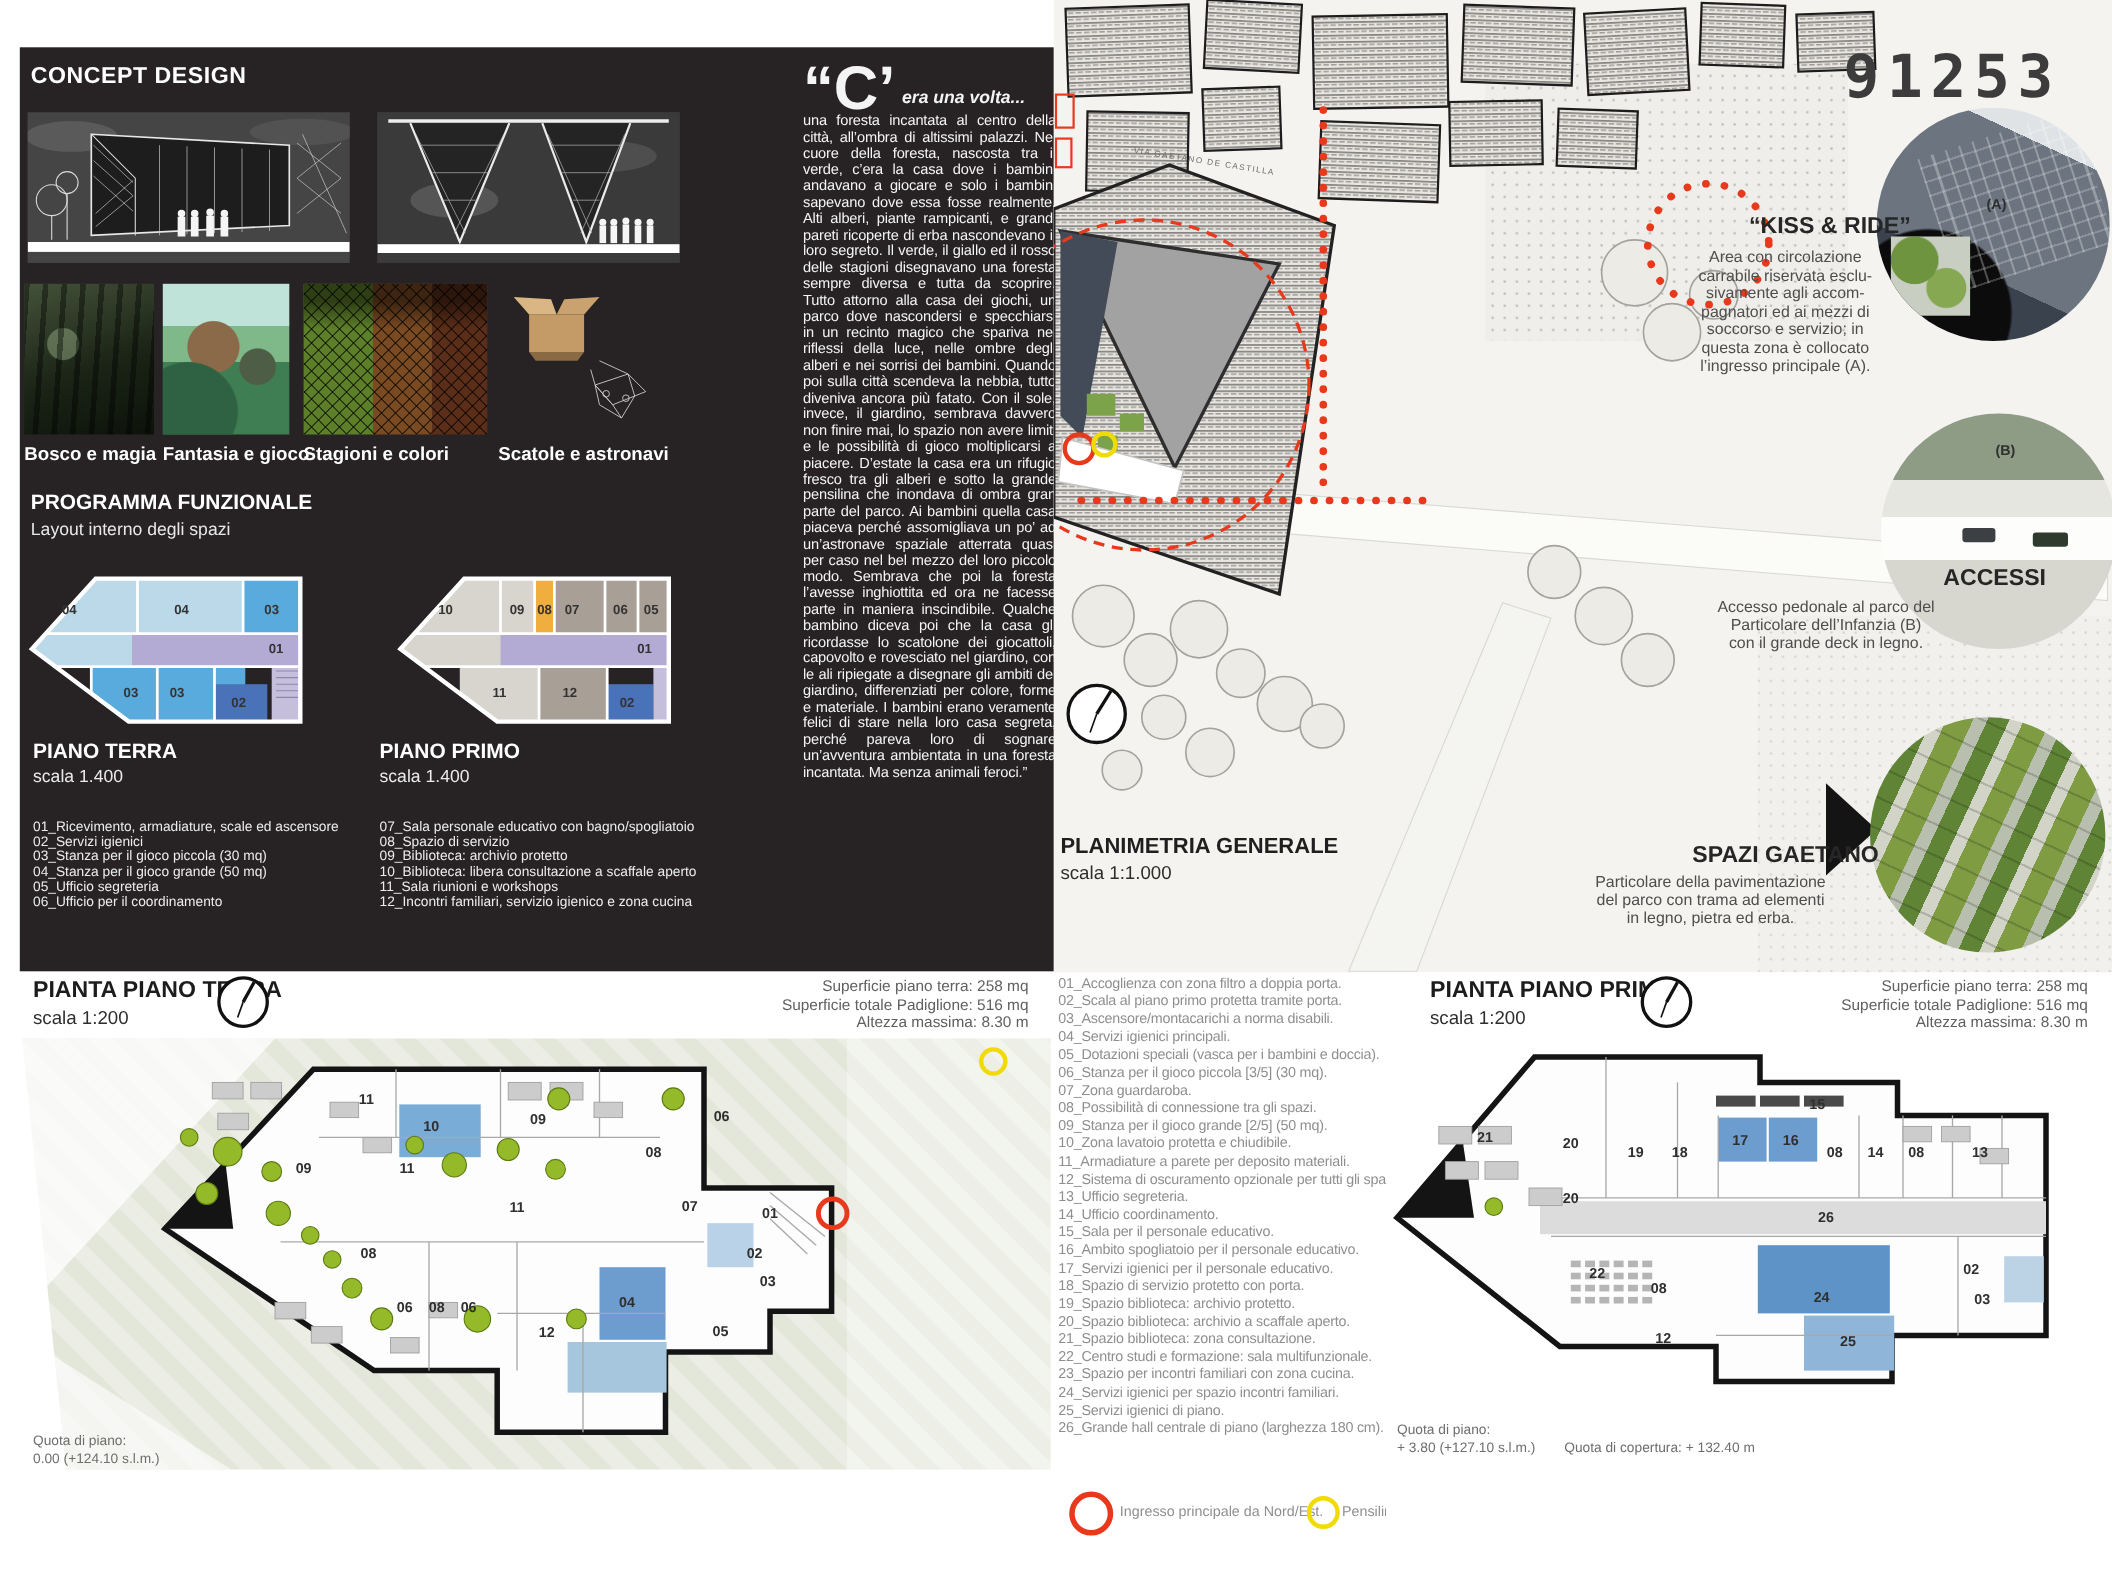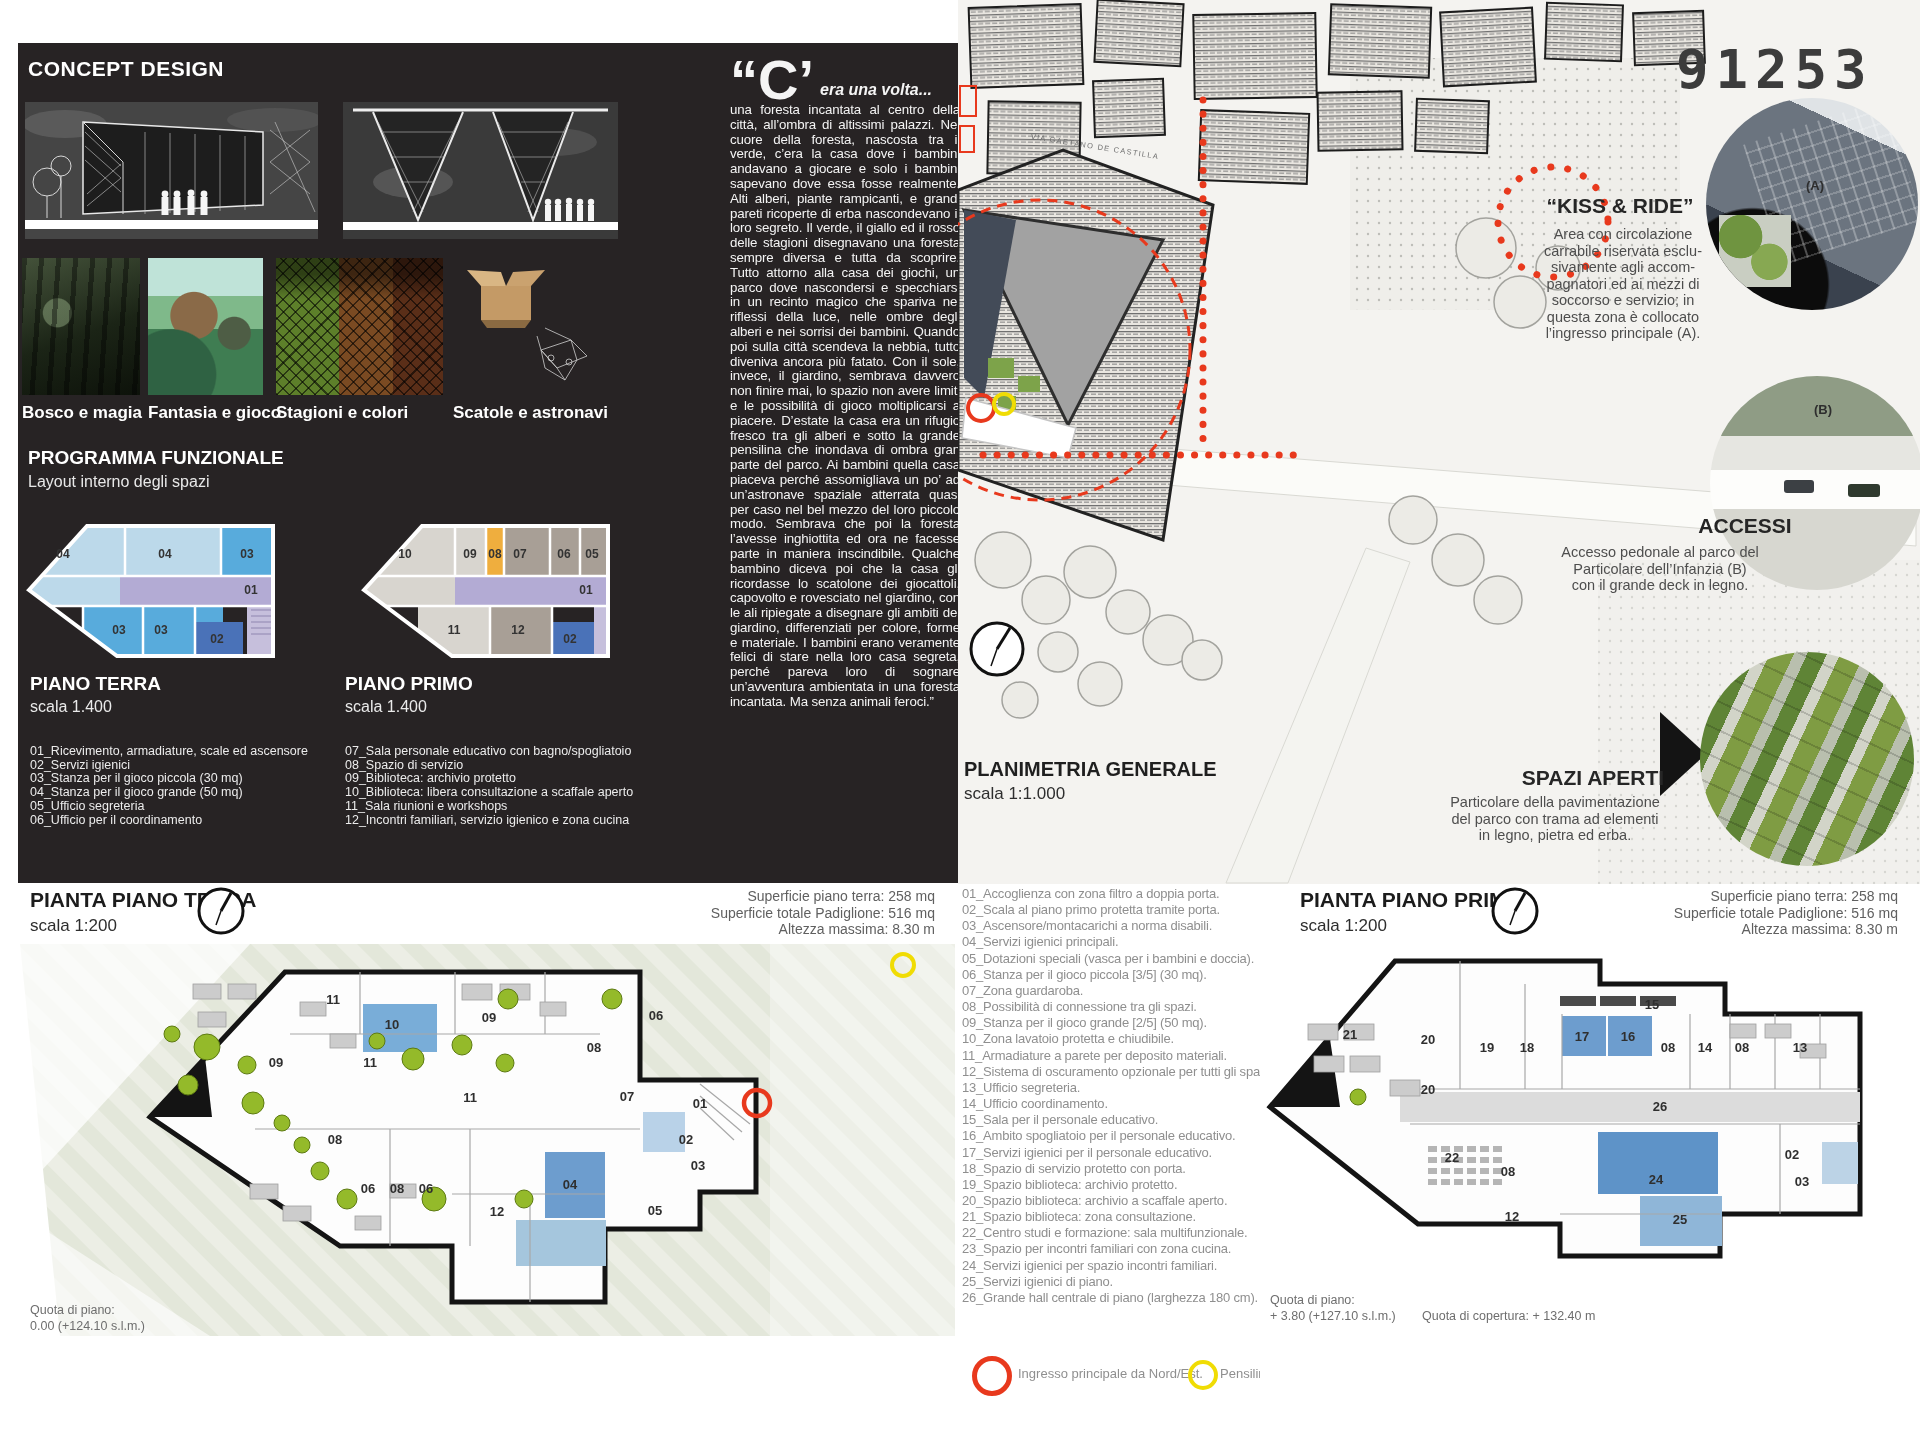--- a/index.html
+++ b/index.html
@@ -30,21 +30,21 @@
   .lead{font-size:16px;font-weight:bold;font-style:italic;display:inline-block;padding-top:26px;}
   .story p{margin:4px 0 0 0;font-size:13.3px;line-height:14.8px;text-align:justify;letter-spacing:-.15px;}
 
   
   .siteplan{position:absolute;left:958px;top:0;width:962px;height:884px;background:#f4f3f0;overflow:hidden;}
   .boardnum{position:absolute;left:718px;top:38px;font-family:"DejaVu Sans Mono",monospace;
             font-size:54px;font-weight:bold;letter-spacing:7px;color:#3c3c3c;}
   .via{position:absolute;left:72px;top:142px;font-size:7.5px;letter-spacing:1.3px;color:#6f6f6f;transform:rotate(9deg);}
   .map-title{position:absolute;left:6px;top:758px;font-size:20px;font-weight:bold;color:#1f1f1f;}
   .map-scale{position:absolute;left:6px;top:784px;font-size:17px;color:#2e2e2e;}
-  .ann-title{position:absolute;font-size:21px;font-weight:bold;color:#262626;text-align:center;}
+  .ann-title{position:absolute;font-size:21px;font-weight:bold;color:#262626;text-align:right;}
   .ann-body{position:absolute;text-align:center;}
   .ann-line{font-size:14.5px;line-height:16.5px;color:#4e4e4e;}
   .photo{position:absolute;border-radius:50%;overflow:hidden;}
   .photo .plabel{position:absolute;font-size:13px;font-weight:bold;color:#2e2e2e;}
   .c1{background:
       radial-gradient(circle at 22% 88%, #0c0c0c 0 30%, rgba(0,0,0,0) 31%),
       linear-gradient(205deg,#dfe3e6 0 20%,#6b747f 20% 66%,#3a424e 66%);}
   .c1 .grid{position:absolute;left:25%;top:10%;width:70%;height:60%;transform:rotate(-18deg);
       background:repeating-linear-gradient(90deg,rgba(255,255,255,.28) 0 2px,transparent 2px 13px),
                  repeating-linear-gradient(0deg,rgba(255,255,255,.2) 0 2px,transparent 2px 13px);}
@@ -418,21 +418,21 @@
         <div class="ann-line">l’ingresso principale (A).</div>
       </div>
 
     <div class="ann-title" style="left:672px;top:514px;width:230px;">ACCESSI</div>
     <div class="ann-body" style="left:572px;top:544px;width:260px;">
         <div class="ann-line">Accesso pedonale al parco del</div>
         <div class="ann-line">Particolare dell’Infanzia (B)</div>
         <div class="ann-line">con il grande deck in legno.</div>
       </div>
 
-    <div class="ann-title" style="left:520px;top:766px;width:230px;">SPAZI  APERTI</div>
+    <div class="ann-title" style="left:520px;top:766px;width:230px;">SPAZI  GAETANO</div>
     <div class="ann-body" style="left:482px;top:794px;width:230px;">
         <div class="ann-line">Particolare della pavimentazione</div>
         <div class="ann-line">del parco con trama ad  elementi</div>
         <div class="ann-line">in legno, pietra ed erba.</div>
       </div>
 
     <div class="map-title">PLANIMETRIA GENERALE</div>
     <div class="map-scale">scala 1:1.000</div>
     <div class="compass" style="left:10px;top:620px;">
       <svg width="58" height="58">

